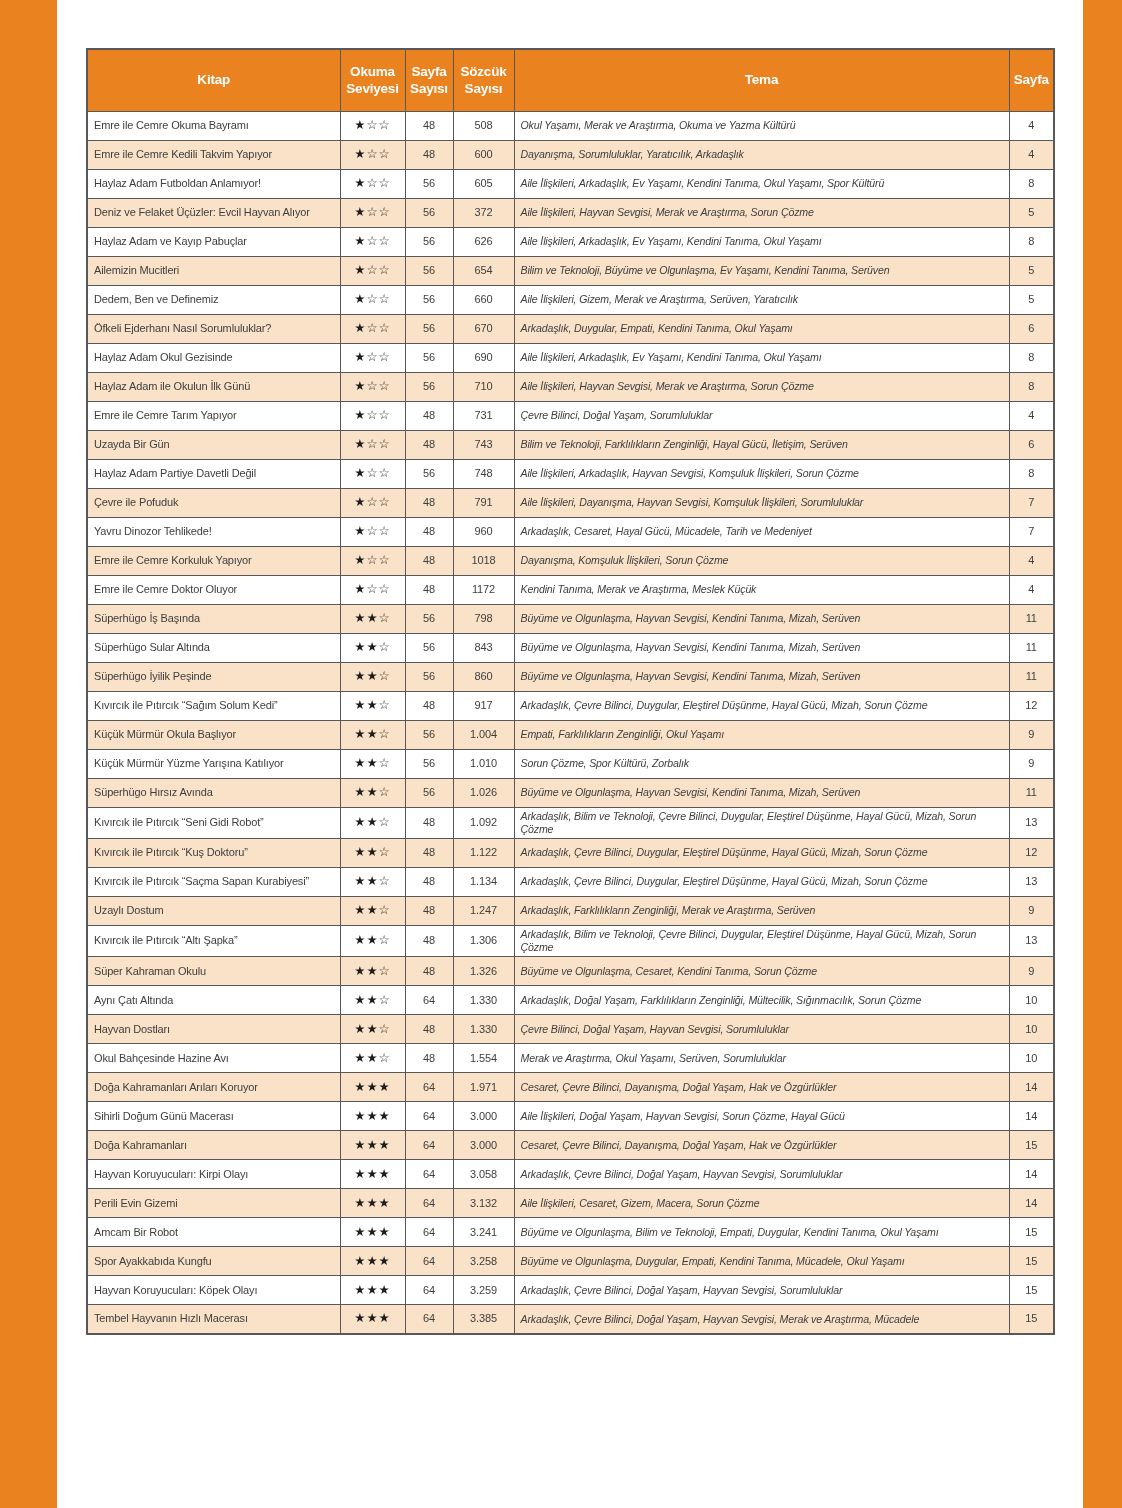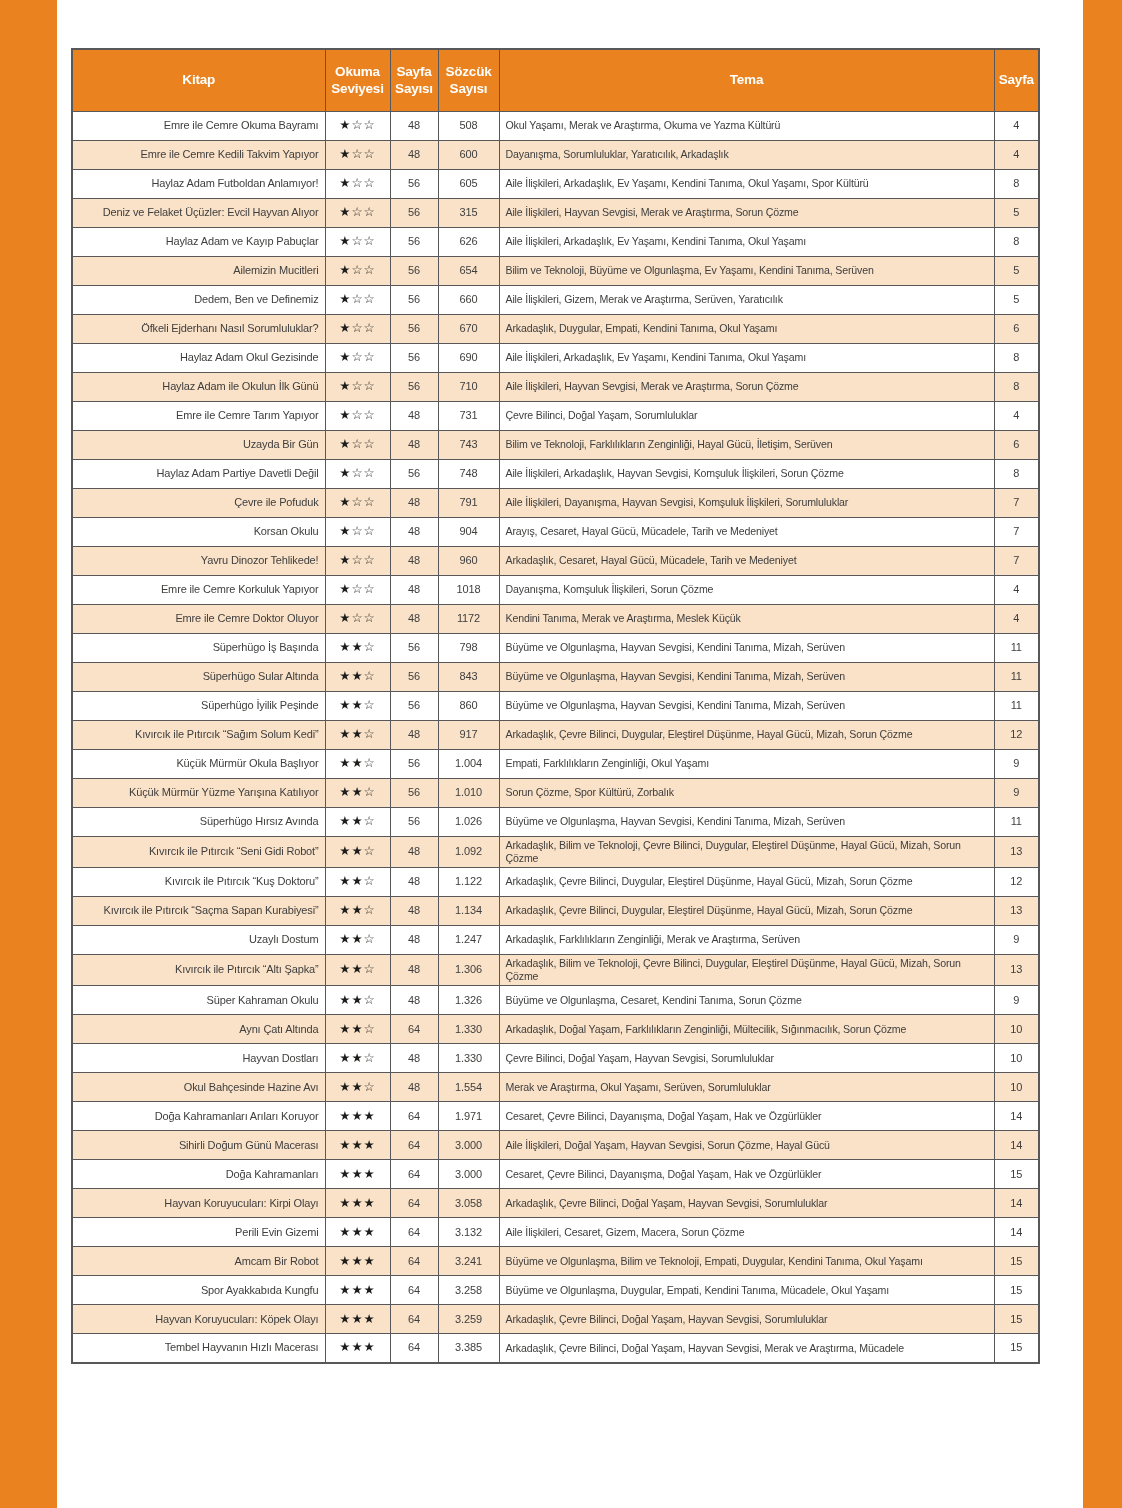--- a/index.html
+++ b/index.html
@@ -13,41 +13,41 @@
   html,body{background:#ffffff;}
   body{
     width:1122px;height:1508px;position:relative;overflow:hidden;
     font-family:"Liberation Sans", sans-serif;color:var(--text);
   }
   .edge-bar{position:absolute;top:0;bottom:0;background:var(--orange);}
   .edge-bar.left{left:0;width:57px;}
   .edge-bar.right{right:0;width:39px;}
 
   table.book-table{
-    position:absolute;left:71px;top:48px;width:967px;
+    position:absolute;left:86px;top:48px;width:967px;
     border-collapse:collapse;table-layout:fixed;
     border:2px solid var(--border);
   }
   .book-table th{
     background:var(--orange);color:var(--header-text);
     font-size:13.5px;font-weight:bold;letter-spacing:-0.2px;
     height:62px;text-align:center;vertical-align:middle;
     border:1.5px solid var(--border);line-height:1.3;padding:2px 3px;
   }
   .book-table td{
     border:1.5px solid var(--border);
     font-size:11px;letter-spacing:-0.15px;line-height:1.25;
     height:29px;vertical-align:middle;padding:2px 6px;
     background:#ffffff;color:var(--text);
   }
   .book-table tbody tr:nth-child(even) td{background:var(--peach);}
-  td.c-kitap{text-align:right;}
+  td.c-kitap{text-align:left;}
   td.c-stars{text-align:center;font-size:12.5px;letter-spacing:1px;color:#1D1D1B;padding:0;}
   td.c-num{text-align:center;font-size:11px;}
-  td.c-tema{text-align:left;font-size:10.6px;}
+  td.c-tema{text-align:left;font-size:10.6px;font-style:italic;}
   td.c-page{text-align:center;font-size:11px;}
 </style>
 </head>
 <body>
 
 <div class="edge-bar left"></div>
 <div class="edge-bar right"></div>
 
 <table class="book-table">
   <colgroup>
@@ -90,21 +90,21 @@
     <td class="c-stars">★☆☆</td>
     <td class="c-num">56</td>
     <td class="c-num">605</td>
     <td class="c-tema">Aile İlişkileri, Arkadaşlık, Ev Yaşamı, Kendini Tanıma, Okul Yaşamı, Spor Kültürü</td>
     <td class="c-page">8</td>
   </tr>
       <tr>
     <td class="c-kitap">Deniz ve Felaket Üçüzler: Evcil Hayvan Alıyor</td>
     <td class="c-stars">★☆☆</td>
     <td class="c-num">56</td>
-    <td class="c-num">315</td>
+    <td class="c-num">372</td>
     <td class="c-tema">Aile İlişkileri, Hayvan Sevgisi, Merak ve Araştırma, Sorun Çözme</td>
     <td class="c-page">5</td>
   </tr>
       <tr>
     <td class="c-kitap">Haylaz Adam ve Kayıp Pabuçlar</td>
     <td class="c-stars">★☆☆</td>
     <td class="c-num">56</td>
     <td class="c-num">626</td>
     <td class="c-tema">Aile İlişkileri, Arkadaşlık, Ev Yaşamı, Kendini Tanıma, Okul Yaşamı</td>
     <td class="c-page">8</td>
@@ -172,28 +172,20 @@
     <td class="c-num">748</td>
     <td class="c-tema">Aile İlişkileri, Arkadaşlık, Hayvan Sevgisi, Komşuluk İlişkileri, Sorun Çözme</td>
     <td class="c-page">8</td>
   </tr>
       <tr>
     <td class="c-kitap">Çevre ile Pofuduk</td>
     <td class="c-stars">★☆☆</td>
     <td class="c-num">48</td>
     <td class="c-num">791</td>
     <td class="c-tema">Aile İlişkileri, Dayanışma, Hayvan Sevgisi, Komşuluk İlişkileri, Sorumluluklar</td>
-    <td class="c-page">7</td>
-  </tr>
-      <tr>
-    <td class="c-kitap">Korsan Okulu</td>
-    <td class="c-stars">★☆☆</td>
-    <td class="c-num">48</td>
-    <td class="c-num">904</td>
-    <td class="c-tema">Arayış, Cesaret, Hayal Gücü, Mücadele, Tarih ve Medeniyet</td>
     <td class="c-page">7</td>
   </tr>
       <tr>
     <td class="c-kitap">Yavru Dinozor Tehlikede!</td>
     <td class="c-stars">★☆☆</td>
     <td class="c-num">48</td>
     <td class="c-num">960</td>
     <td class="c-tema">Arkadaşlık, Cesaret, Hayal Gücü, Mücadele, Tarih ve Medeniyet</td>
     <td class="c-page">7</td>
   </tr>

